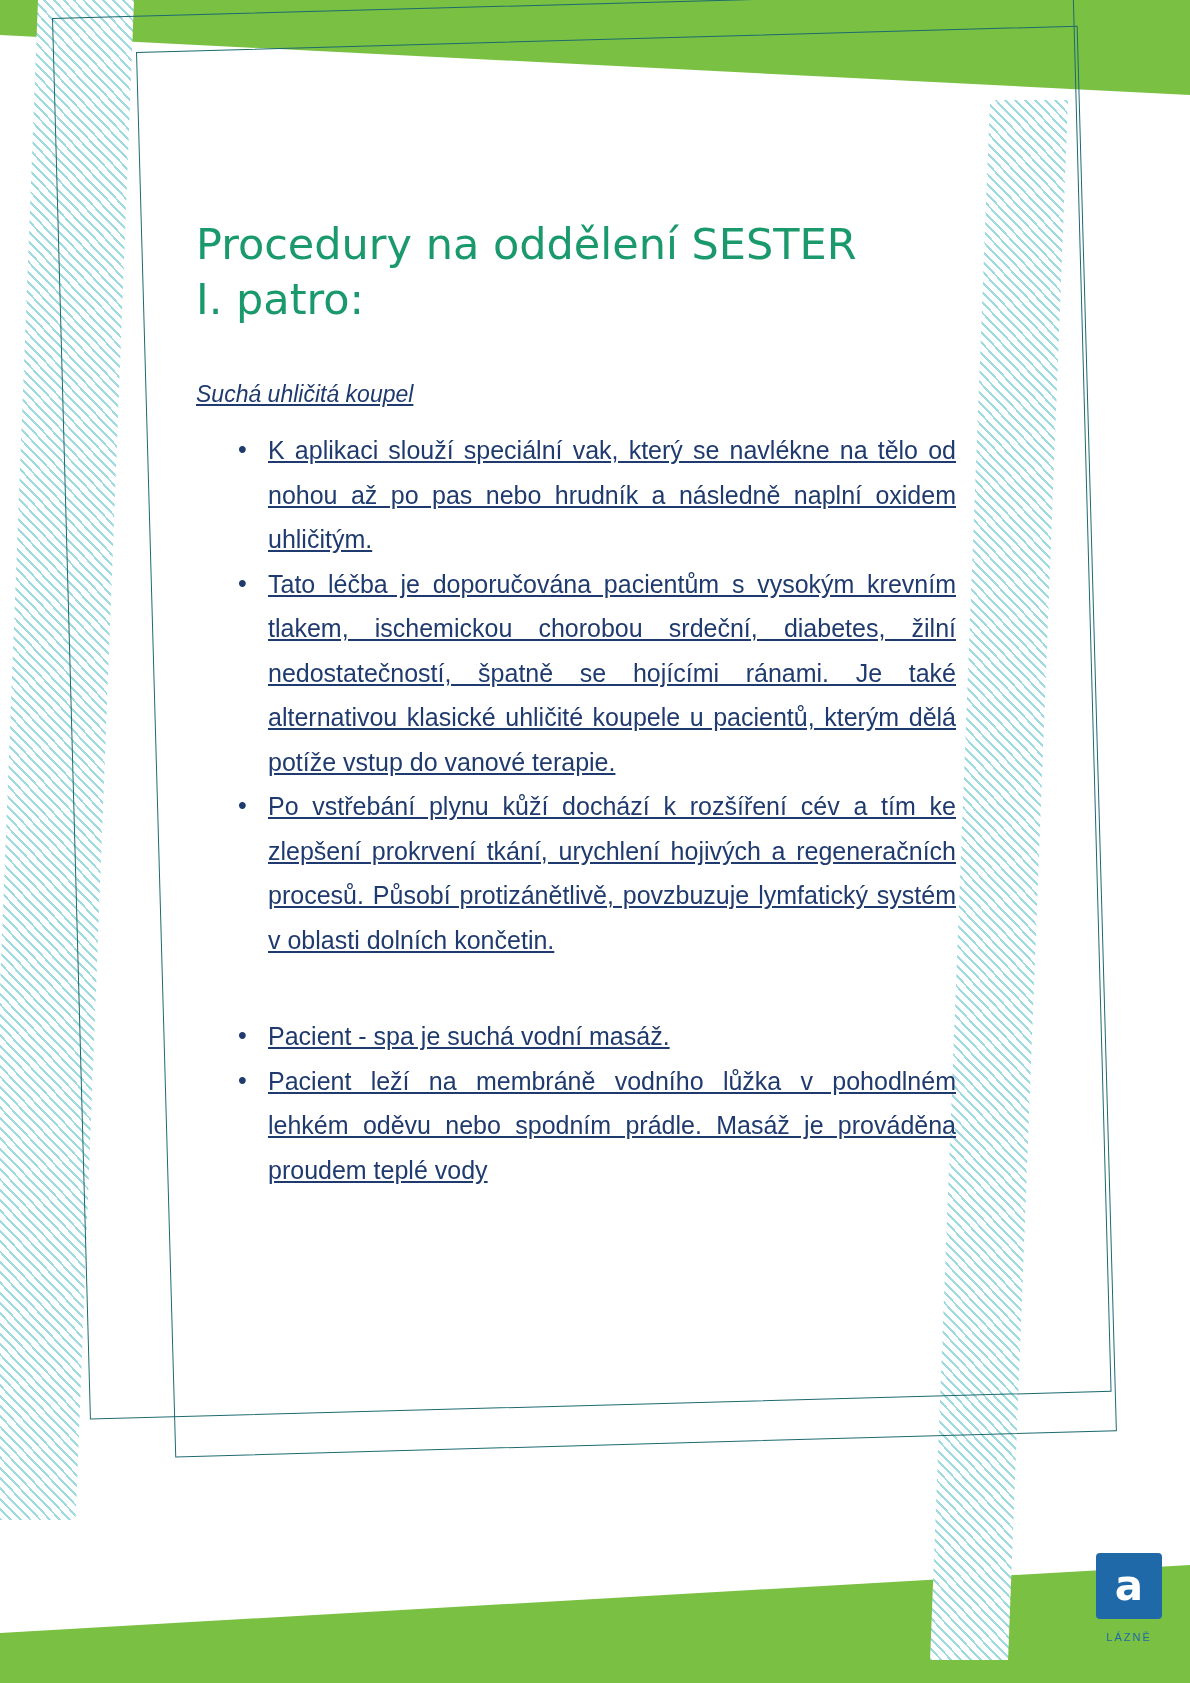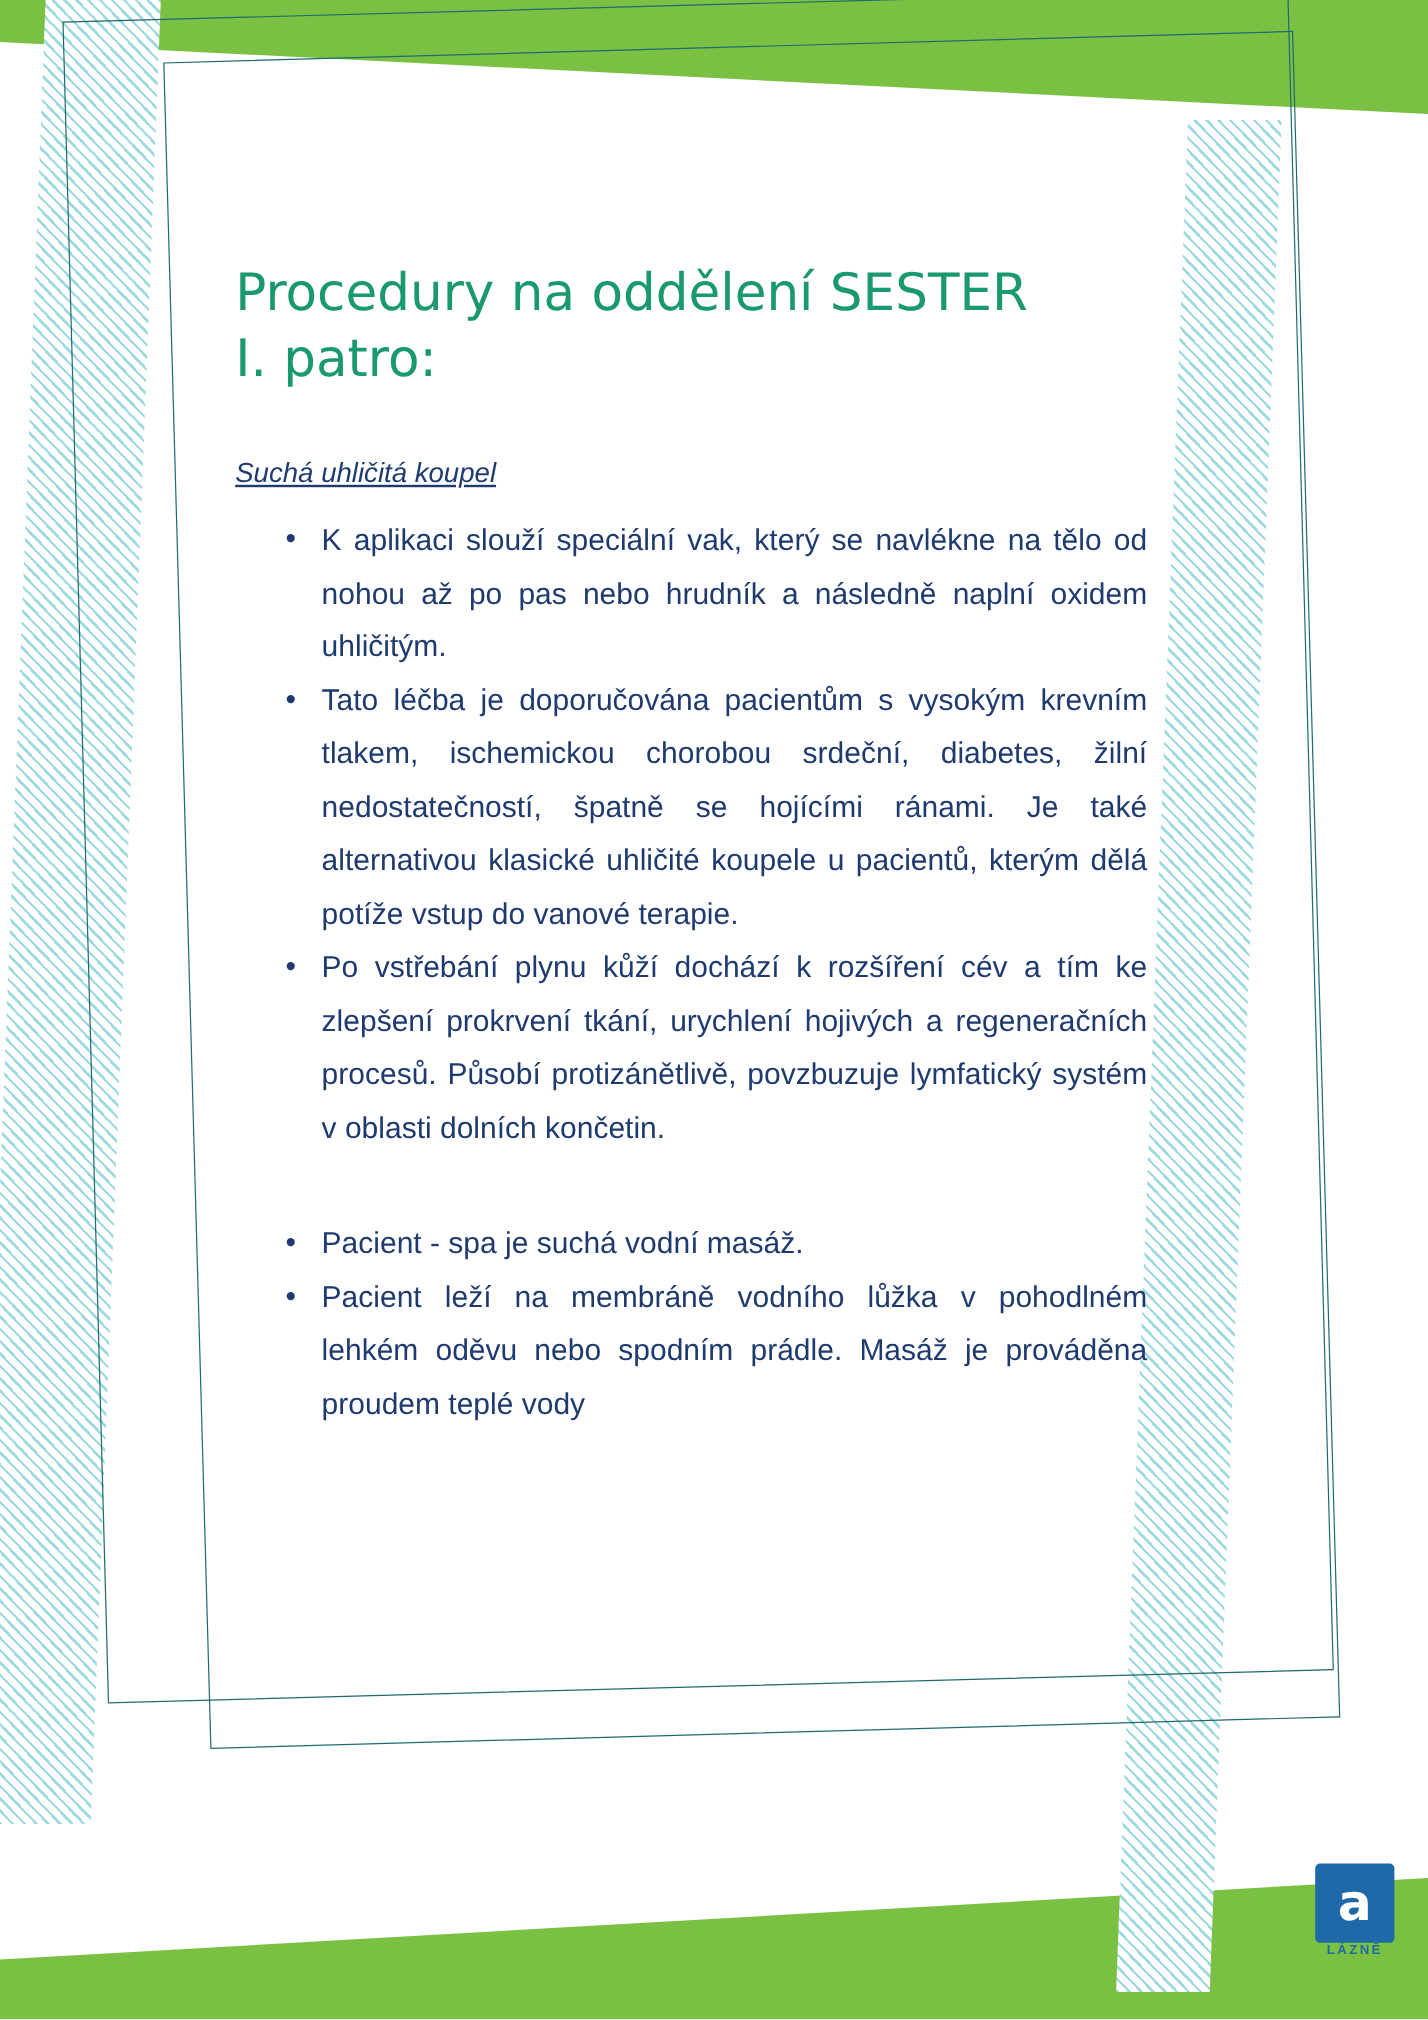--- a/index.html
+++ b/index.html
@@ -92,25 +92,25 @@
     position: absolute;
     left: 0; right: 0; top: 50%;
     transform: translateY(-50%);
     color: #ffffff;
     font-size: 42px;
     font-weight: 700;
     line-height: 1;
     font-family: "DejaVu Sans", sans-serif;
   }
   .logo-text {
-    margin-top: 0;
+    margin-top: 12px;
     color: #2069a8;
     font-size: 11px;
     letter-spacing: 2px;
-    font-weight: 700;
+    font-weight: 400;
   }
 
   
   .content {
     position: absolute;
     left: 196px;
     top: 196px;
     width: 760px;
     margin-top: 21px;
   }
@@ -137,20 +137,21 @@
     list-style: none;
   }
   ul.bullets li {
     position: relative;
     color: #1f3a6e;
     font-size: 25px;
     line-height: 1.78;
     text-align: justify;
     margin-bottom: 0;
     padding-left: 30px;
+    text-decoration: underline;
   }
   ul.bullets li::before {
     content: "\2022";
     position: absolute;
     left: 0;
     top: -1px;
     font-size: 25px;
     color: #1f3a6e;
   }
   .spacer-block { height: 52px; }

